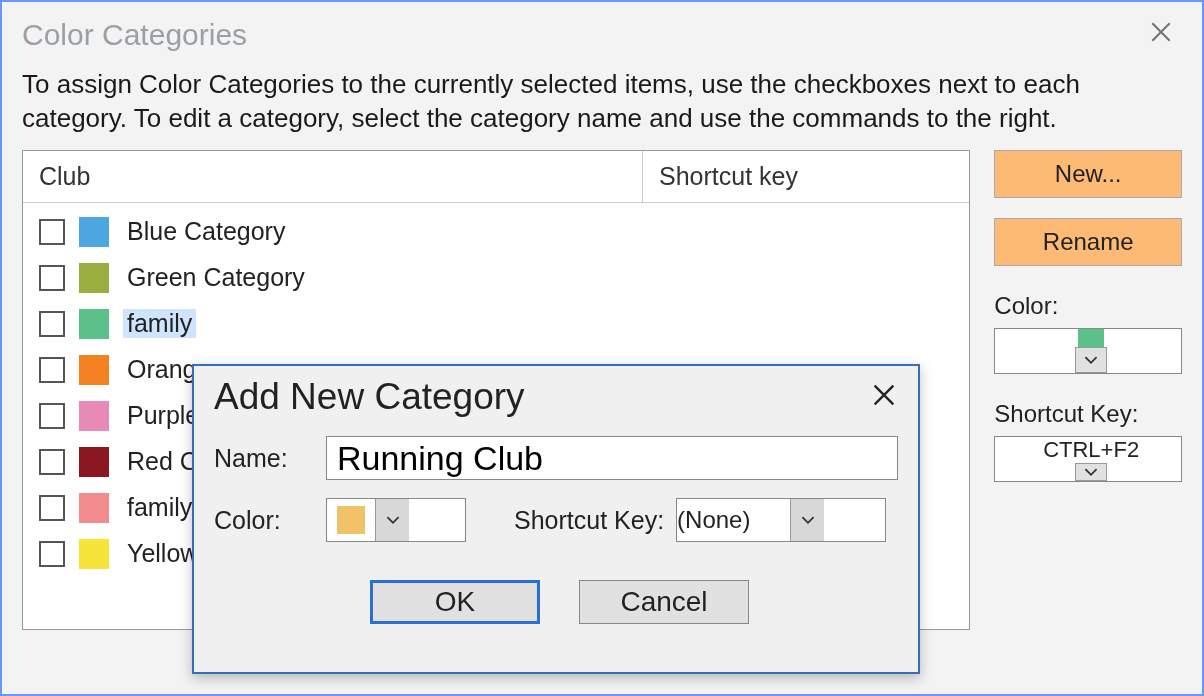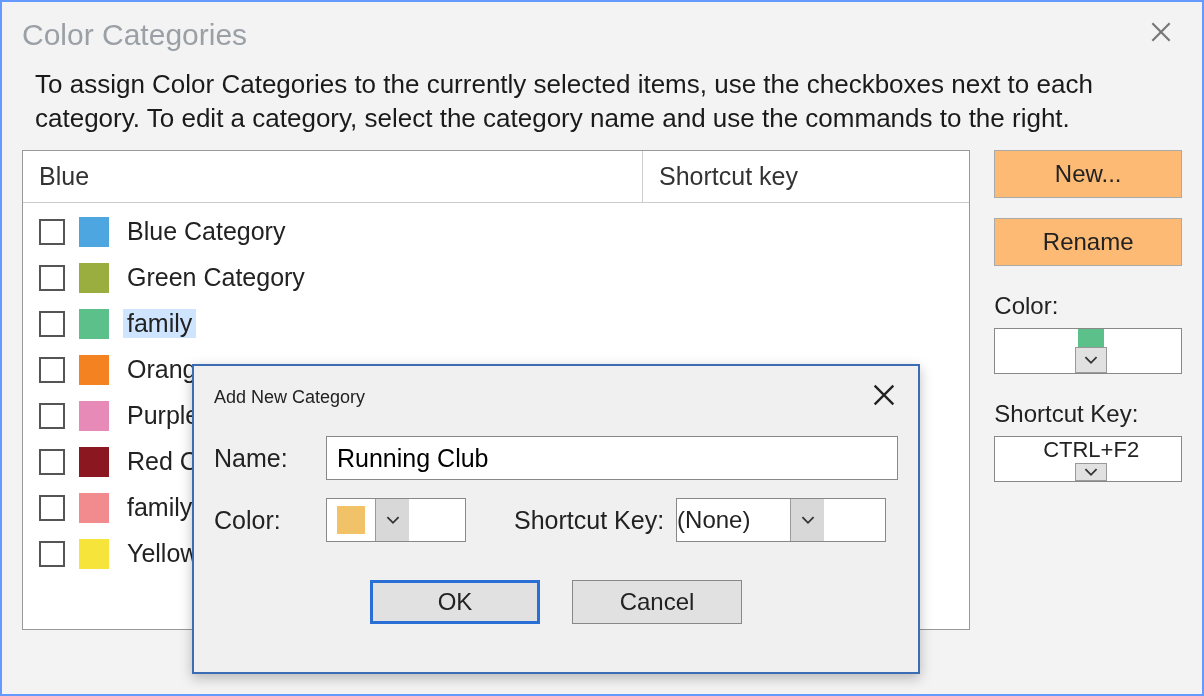--- a/index.html
+++ b/index.html
@@ -32,21 +32,21 @@
   .titlebar .close-x {
     font-size: 30px;
     color: #777;
     width: 50px;
     text-align: center;
     user-select: none;
   }
   .instructions {
     font-size: 26px;
     line-height: 1.3;
-    padding: 6px 20px 14px 33px;
+    padding: 6px 20px 14px 20px;
     color: #1a1a1a;
     font-weight: 500;
   }
   .content-row {
     display: flex;
     gap: 24px;
     padding: 0 20px 0 20px;
   }
   .listbox {
     width: 960px;
@@ -145,21 +145,21 @@
     width: 728px; height: 310px;
     background: #f0f0f0;
     border: 2px solid #3a6db3;
     box-shadow: 0 4px 12px rgba(0,0,0,0.25);
   }
   .modal-title {
     display: flex;
     align-items: center;
     justify-content: space-between;
     padding: 10px 20px 14px 20px;
-    font-size: 18px;
+    font-size: 37px;
     color: #222;
   }
   .modal-title .mclose {
     font-size: 36px;
     font-weight: 300;
     color: #222;
   }
   .modal-body {
     padding: 4px 20px;
     font-size: 25px;
@@ -167,21 +167,21 @@
   .field-row {
     display: flex;
     align-items: center;
     gap: 12px;
     margin-bottom: 18px;
   }
   .field-row .flabel { width: 100px; }
   .field-row input[type=text] {
     flex: 1;
     height: 44px;
-    font-size: 25px;
+    font-size: 34px;
     padding: 0 10px;
     border: 1px solid #888;
     background: #fff;
   }
   .inline-dd {
     display: flex; align-items: center;
     background: #fff; border:1px solid #888;
     height: 44px;
   }
   .inline-dd .sw { width:28px; height:28px; margin:0 10px; }
@@ -194,21 +194,22 @@
     height:44px; padding-left:0; font-size:24px; gap:40px;
   }
   .modal-buttons {
     display:flex; justify-content:center; gap:32px;
     padding:16px 0;
   }
   .modal-buttons .mbtn {
     width: 170px; height: 44px;
     background:#e1e1e1; border:1px solid #888;
     display:flex; align-items:center; justify-content:center;
-    font-size:24px;
+    font-size:28px;
+    margin-left:7px;
   }
   .modal-buttons .mbtn.primary {
     border: 3px solid #2a6fd6;
   }
 </style>
 </head>
 <body>
 
 <div class="window">
 
@@ -219,21 +220,21 @@
           <path d="M4 4 L20 20 M20 4 L4 20" stroke="#777" stroke-width="2" fill="none"></path>
         </svg>
     </div>
   </div>
 
   <div class="instructions">To assign Color Categories to the currently selected items, use the checkboxes next to each category.  To edit a category, select the category name and use the commands to the right.</div>
 
   <div class="content-row">
     <div class="listbox">
       <div class="list-header">
-        <div class="col-name">Blue</div>
+        <div class="col-name">Club</div>
         <div class="col-shortcut">Shortcut key</div>
       </div>
       <div class="list-rows" id="list-rows">
           <div class="cat-row">
             <div class="chk"></div>
             <div class="swatch" style="background: rgb(77, 166, 224);"></div>
             <span class="label-span">Blue Category</span>
           </div>
           <div class="cat-row">
             <div class="chk"></div>

